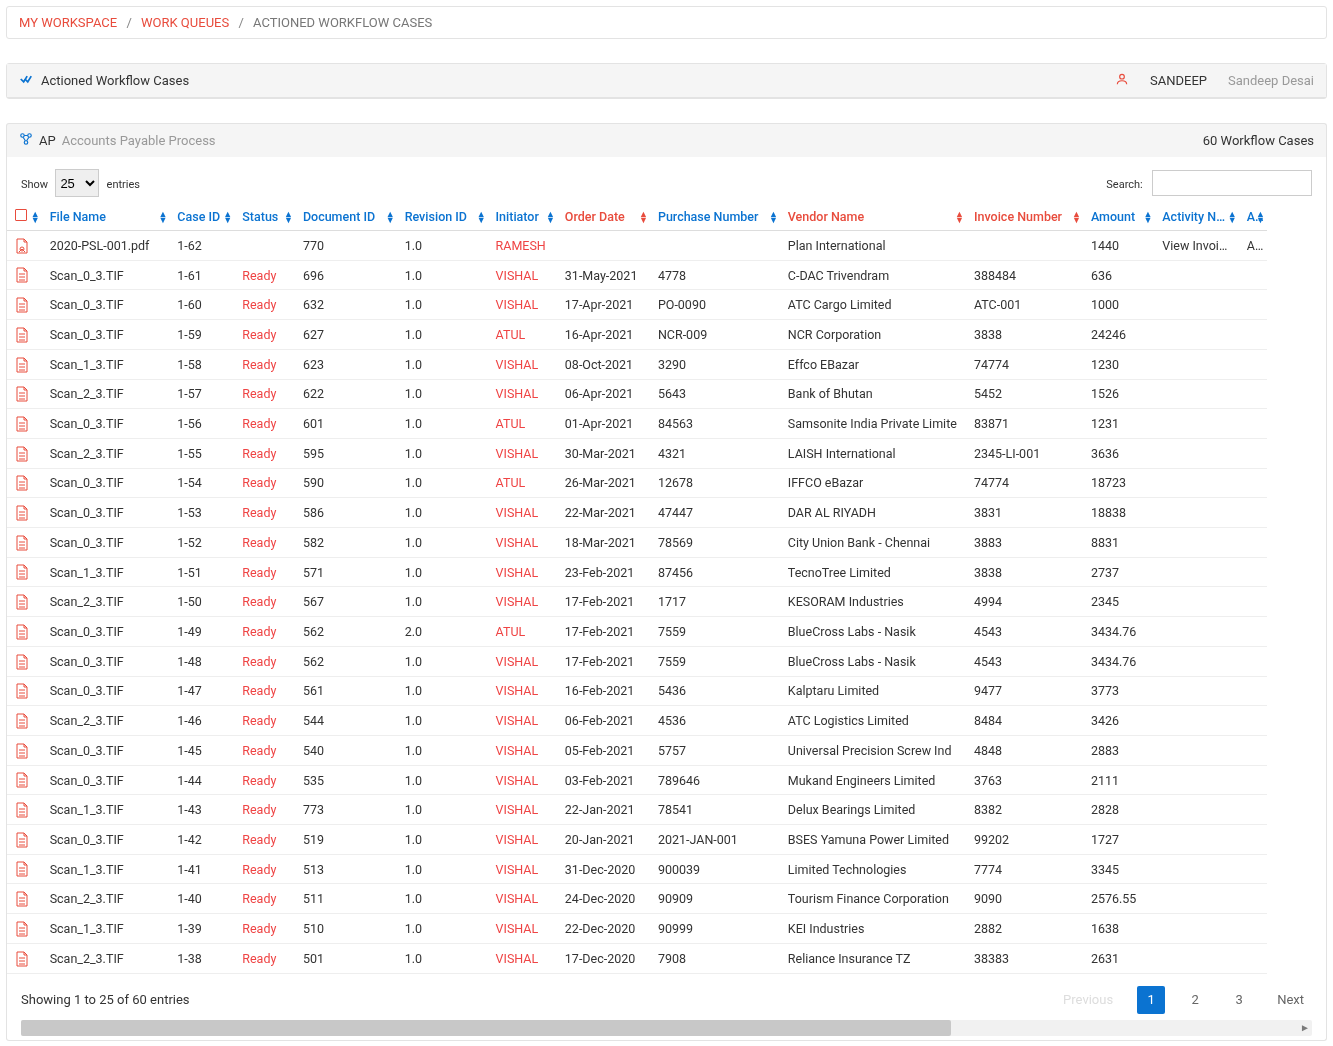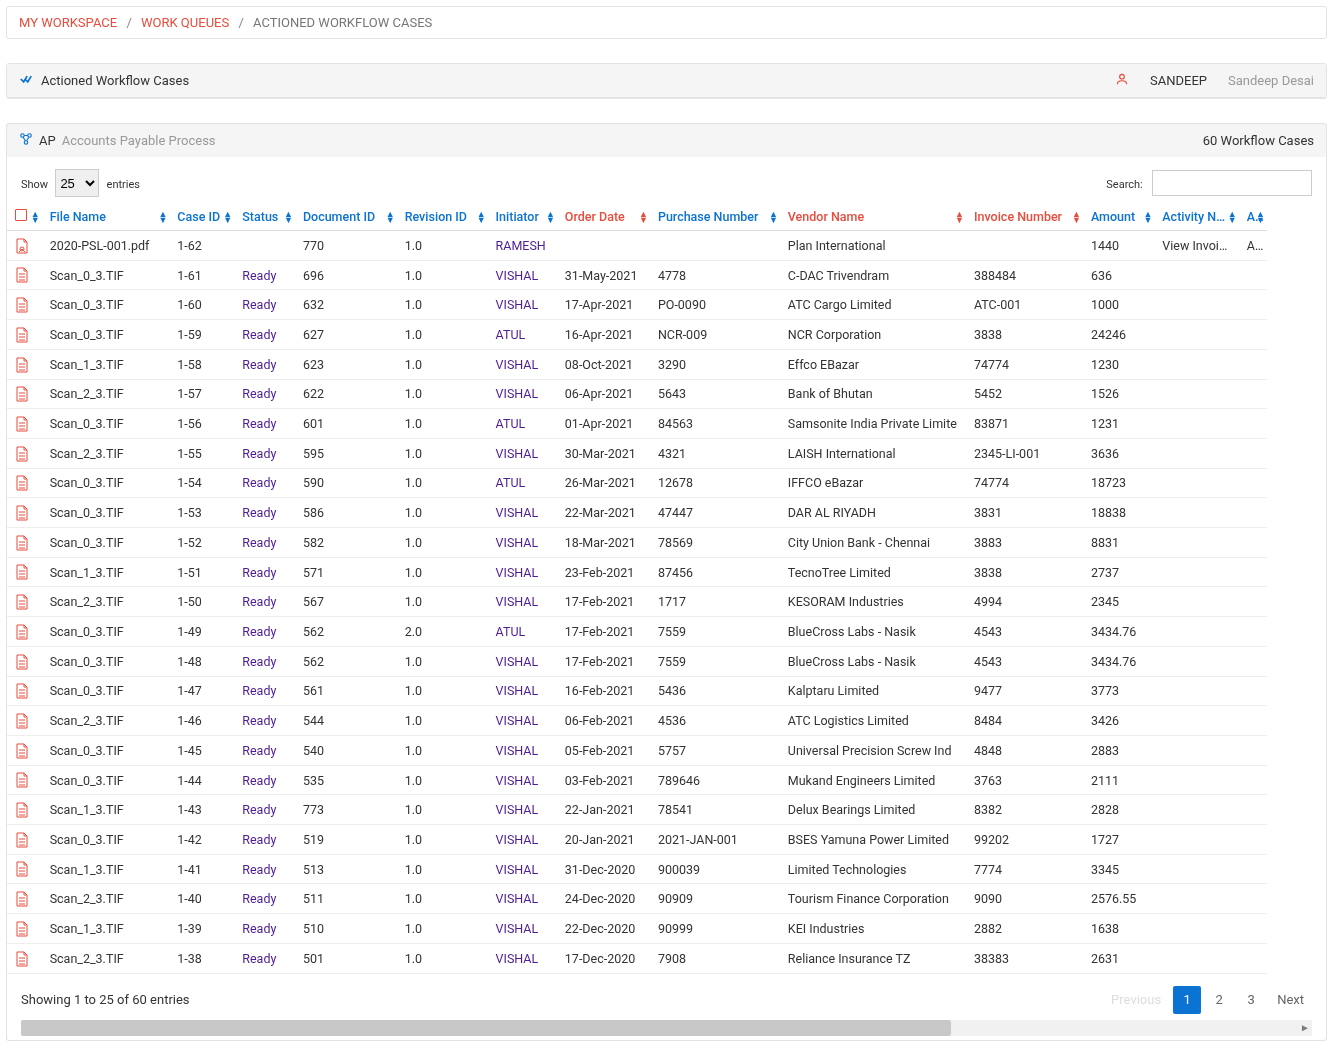--- a/index.html
+++ b/index.html
@@ -126,31 +126,31 @@
   .col-date { width: 86px; }
   .col-po { width: 120px; }
   .col-vendor { width: 172px; }
   .col-inv { width: 108px; }
   .col-amt { width: 66px; }
   .col-act { width: 78px; }
   .col-assign { width: 26px; }
 
   td .file-icon { width: 14px; height: 16px; display: inline-block; vertical-align: middle; position: relative; }
   .file-icon svg { width: 14px; height: 16px; }
-  .link { color: #4c1d95; cursor: pointer; }
+  .link { color: #ef4444; cursor: pointer; }
   .chk { width: 12px; height: 12px; border: 1px solid #e84c3d; display: inline-block; border-radius: 1px; }
 
   .footer {
     display: flex;
     justify-content: space-between;
     align-items: center;
     padding: 8px 14px 4px;
     margin-top: 4px;
   }
-  .pager { display: flex; gap: 4px; align-items: center; justify-content: space-between; }
+  .pager { display: flex; gap: 16px; align-items: center; justify-content: space-between; }
   .pager .pg {
     min-width: 28px;
     height: 28px;
     display: inline-flex;
     align-items: center;
     justify-content: center;
     border-radius: 2px;
     color: #666;
     font-size: 13px;
     cursor: pointer;

